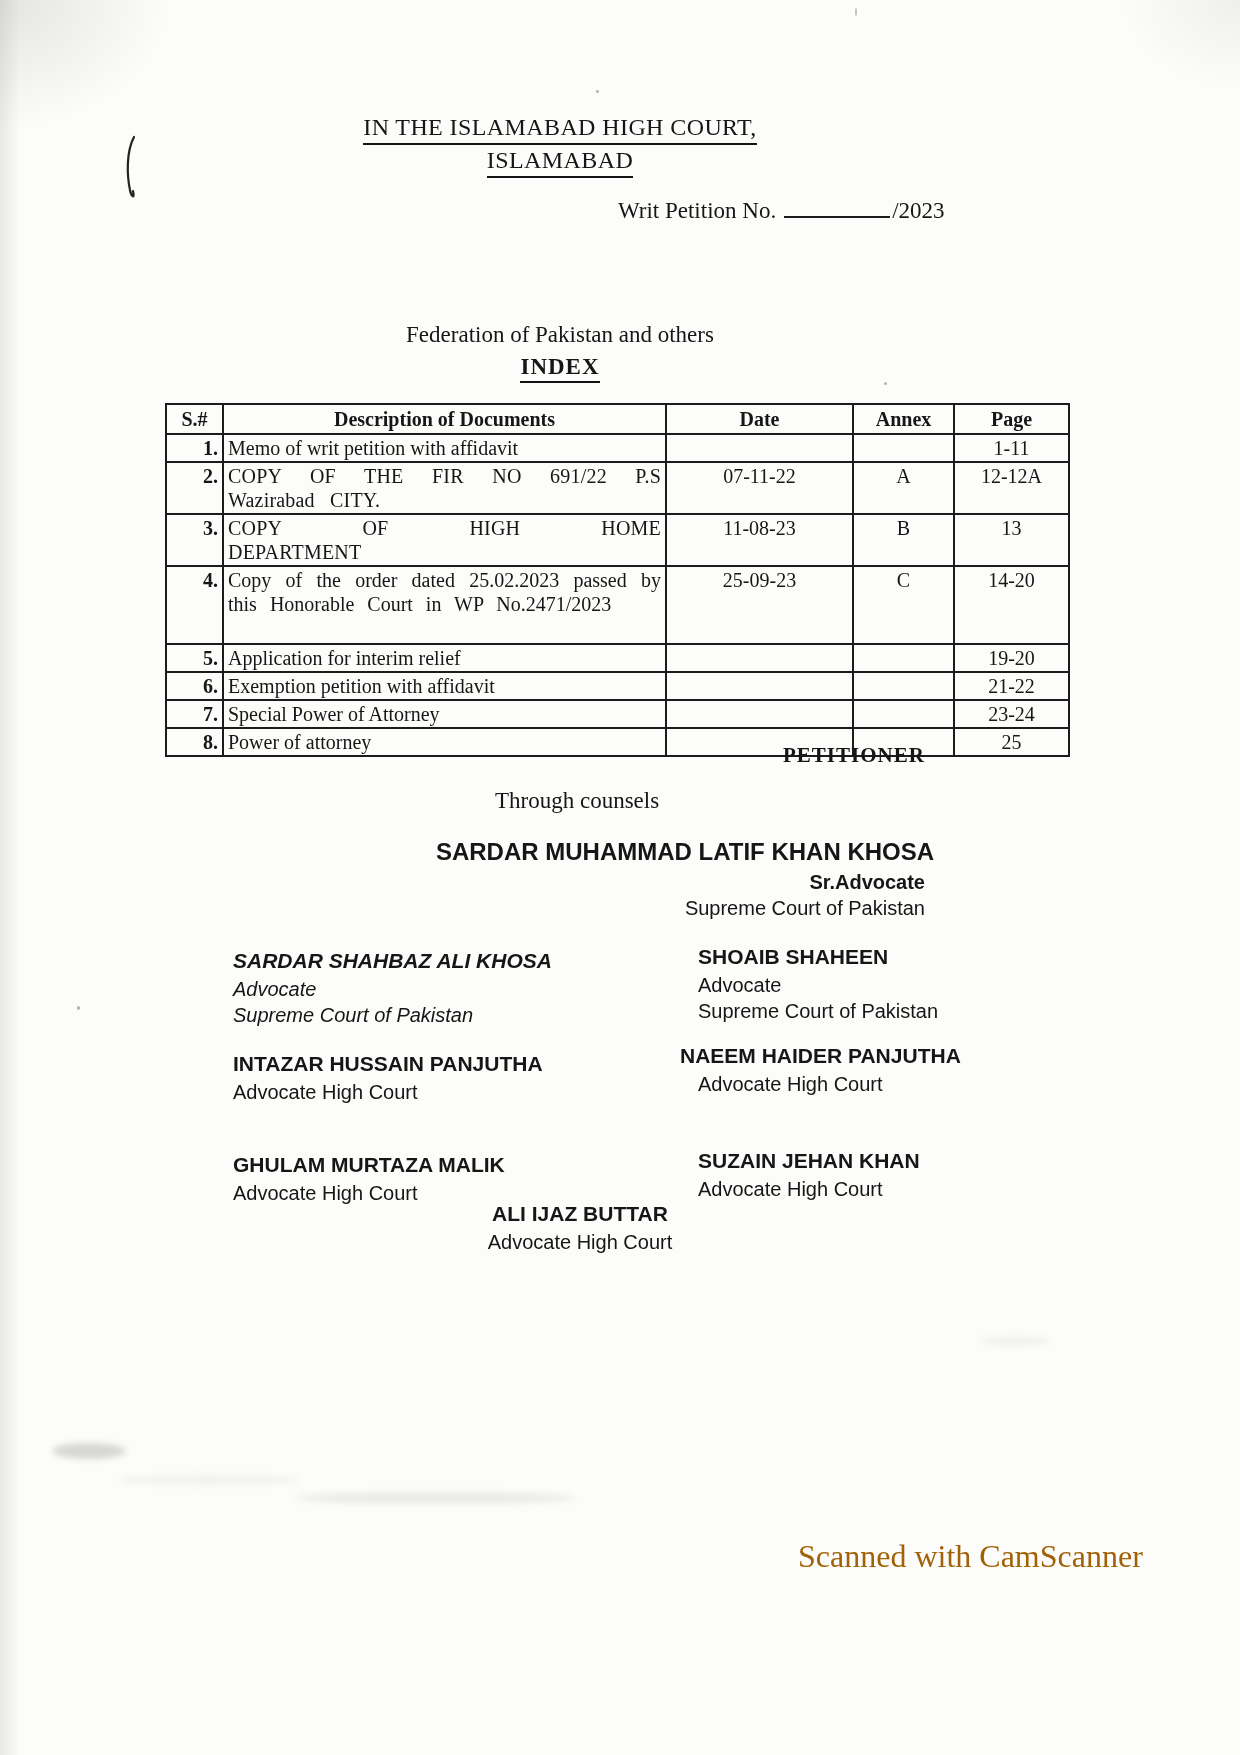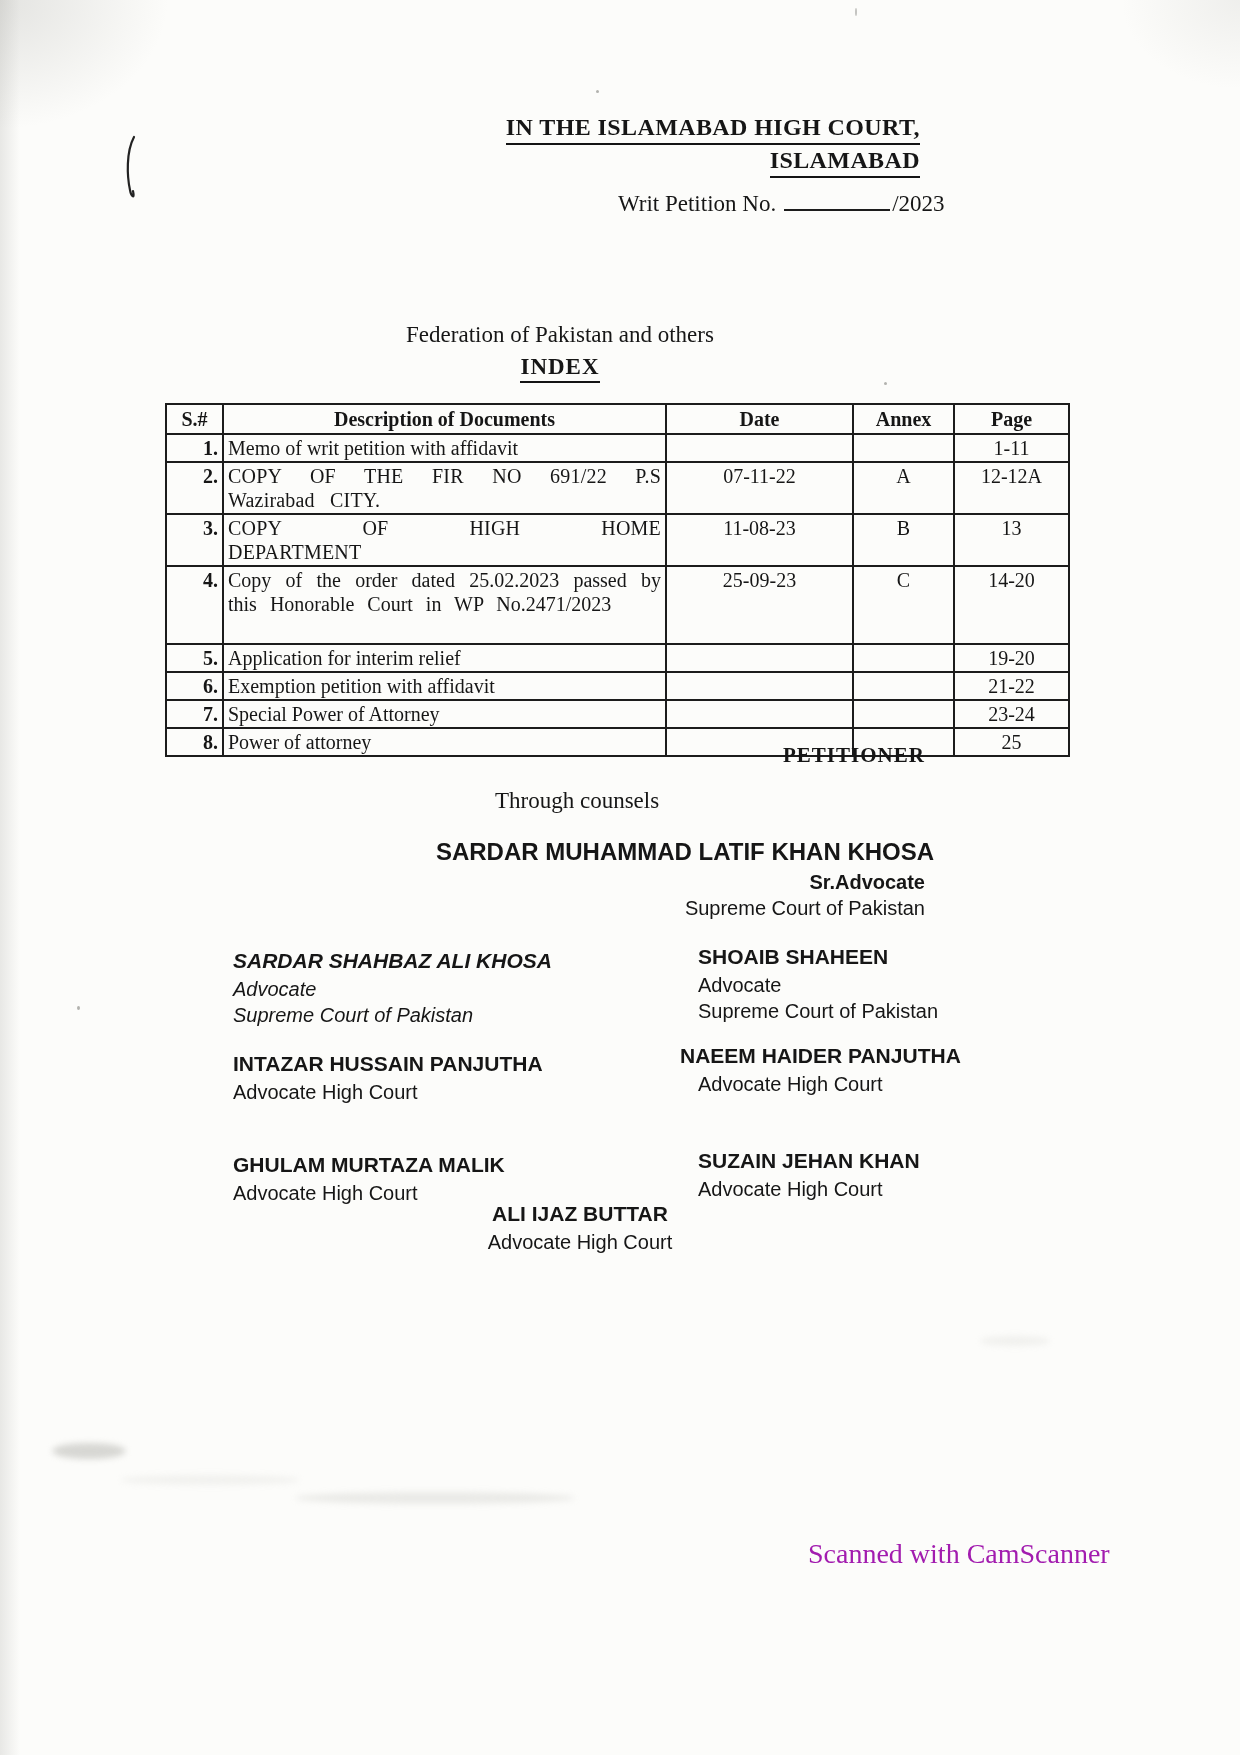--- a/index.html
+++ b/index.html
@@ -20,24 +20,24 @@
   .corner-tr{position:absolute;right:0;top:0;width:120px;height:90px;
     background:radial-gradient(ellipse at 100% 0%, rgba(180,180,175,.18), rgba(180,180,175,0) 70%);}
   .smudge{position:absolute;border-radius:50%;filter:blur(3px);}
   .smudge-a{left:52px;top:1443px;width:74px;height:16px;background:#b9b9b4;opacity:.55;}
   .smudge-b{left:295px;top:1492px;width:280px;height:12px;background:#c9c9c4;opacity:.35;}
   .smudge-c{left:980px;top:1336px;width:70px;height:10px;background:#cfcfca;opacity:.25;}
   .smudge-d{left:120px;top:1475px;width:180px;height:10px;background:#d2d2cd;opacity:.25;}
   .speck{position:absolute;background:#8a8a85;border-radius:50%;opacity:.65;}
   .pen-mark{position:absolute;left:120px;top:134px;}
   
-  .court-head{position:absolute;left:200px;top:112px;width:720px;text-align:right;
-    font-weight:bold;font-size:24px;line-height:30px;letter-spacing:.4px;}
+  .court-head{position:absolute;left:200px;top:112px;width:720px;text-align:center;
+    font-weight:normal;font-size:24px;line-height:30px;letter-spacing:.4px;}
   .uline{display:inline-block;border-bottom:2.5px solid #141414;padding-bottom:1px;}
-  .writ-line{position:absolute;left:618px;top:191px;font-size:23px;white-space:nowrap;}
+  .writ-line{position:absolute;left:618px;top:198px;font-size:23px;white-space:nowrap;}
   .blank-line{display:inline-block;width:106px;border-bottom:2px solid #1c1c1c;height:18px;
     vertical-align:baseline;margin:0 2px 0 8px;}
   .party-block{position:absolute;left:220px;top:250px;width:720px;text-align:center;}
   .party-name{font-size:23px;}
   .versus{font-weight:bold;font-size:21px;letter-spacing:.5px;margin-top:5px;}
   .respondent{position:absolute;left:200px;top:322px;width:720px;text-align:center;font-size:23px;}
   .index-title{position:absolute;left:200px;top:354px;width:720px;text-align:center;
     font-weight:bold;font-size:23px;letter-spacing:1px;}
   
   table.index{position:absolute;left:165px;top:403px;width:903px;
@@ -59,21 +59,21 @@
   .sans{font-family:"Liberation Sans", sans-serif;}
   .lead-name{position:absolute;left:430px;top:838px;width:510px;text-align:center;
     font-weight:bold;font-size:24px;}
   .lead-sub1{position:absolute;left:625px;top:871px;width:300px;text-align:right;
     font-weight:bold;font-size:20px;}
   .lead-sub2{position:absolute;left:625px;top:897px;width:300px;text-align:right;font-size:20px;}
   .counsel{position:absolute;font-size:20px;line-height:26px;}
   .counsel .cname{font-weight:bold;font-size:21px;margin-bottom:2px;}
   .center-counsel{text-align:center;}
   
-  .camscanner{position:absolute;left:798px;top:1538px;font-size:28px;color:#a21caf;margin-left:10px;}
+  .camscanner{position:absolute;left:798px;top:1538px;font-size:32px;color:#a16207;}
 </style>
 </head>
 <body>
 
 <div class="page">
 
   <div class="edge-left"></div>
   <div class="corner-tl"></div>
   <div class="corner-tr"></div>
   <div class="smudge smudge-a"></div>

